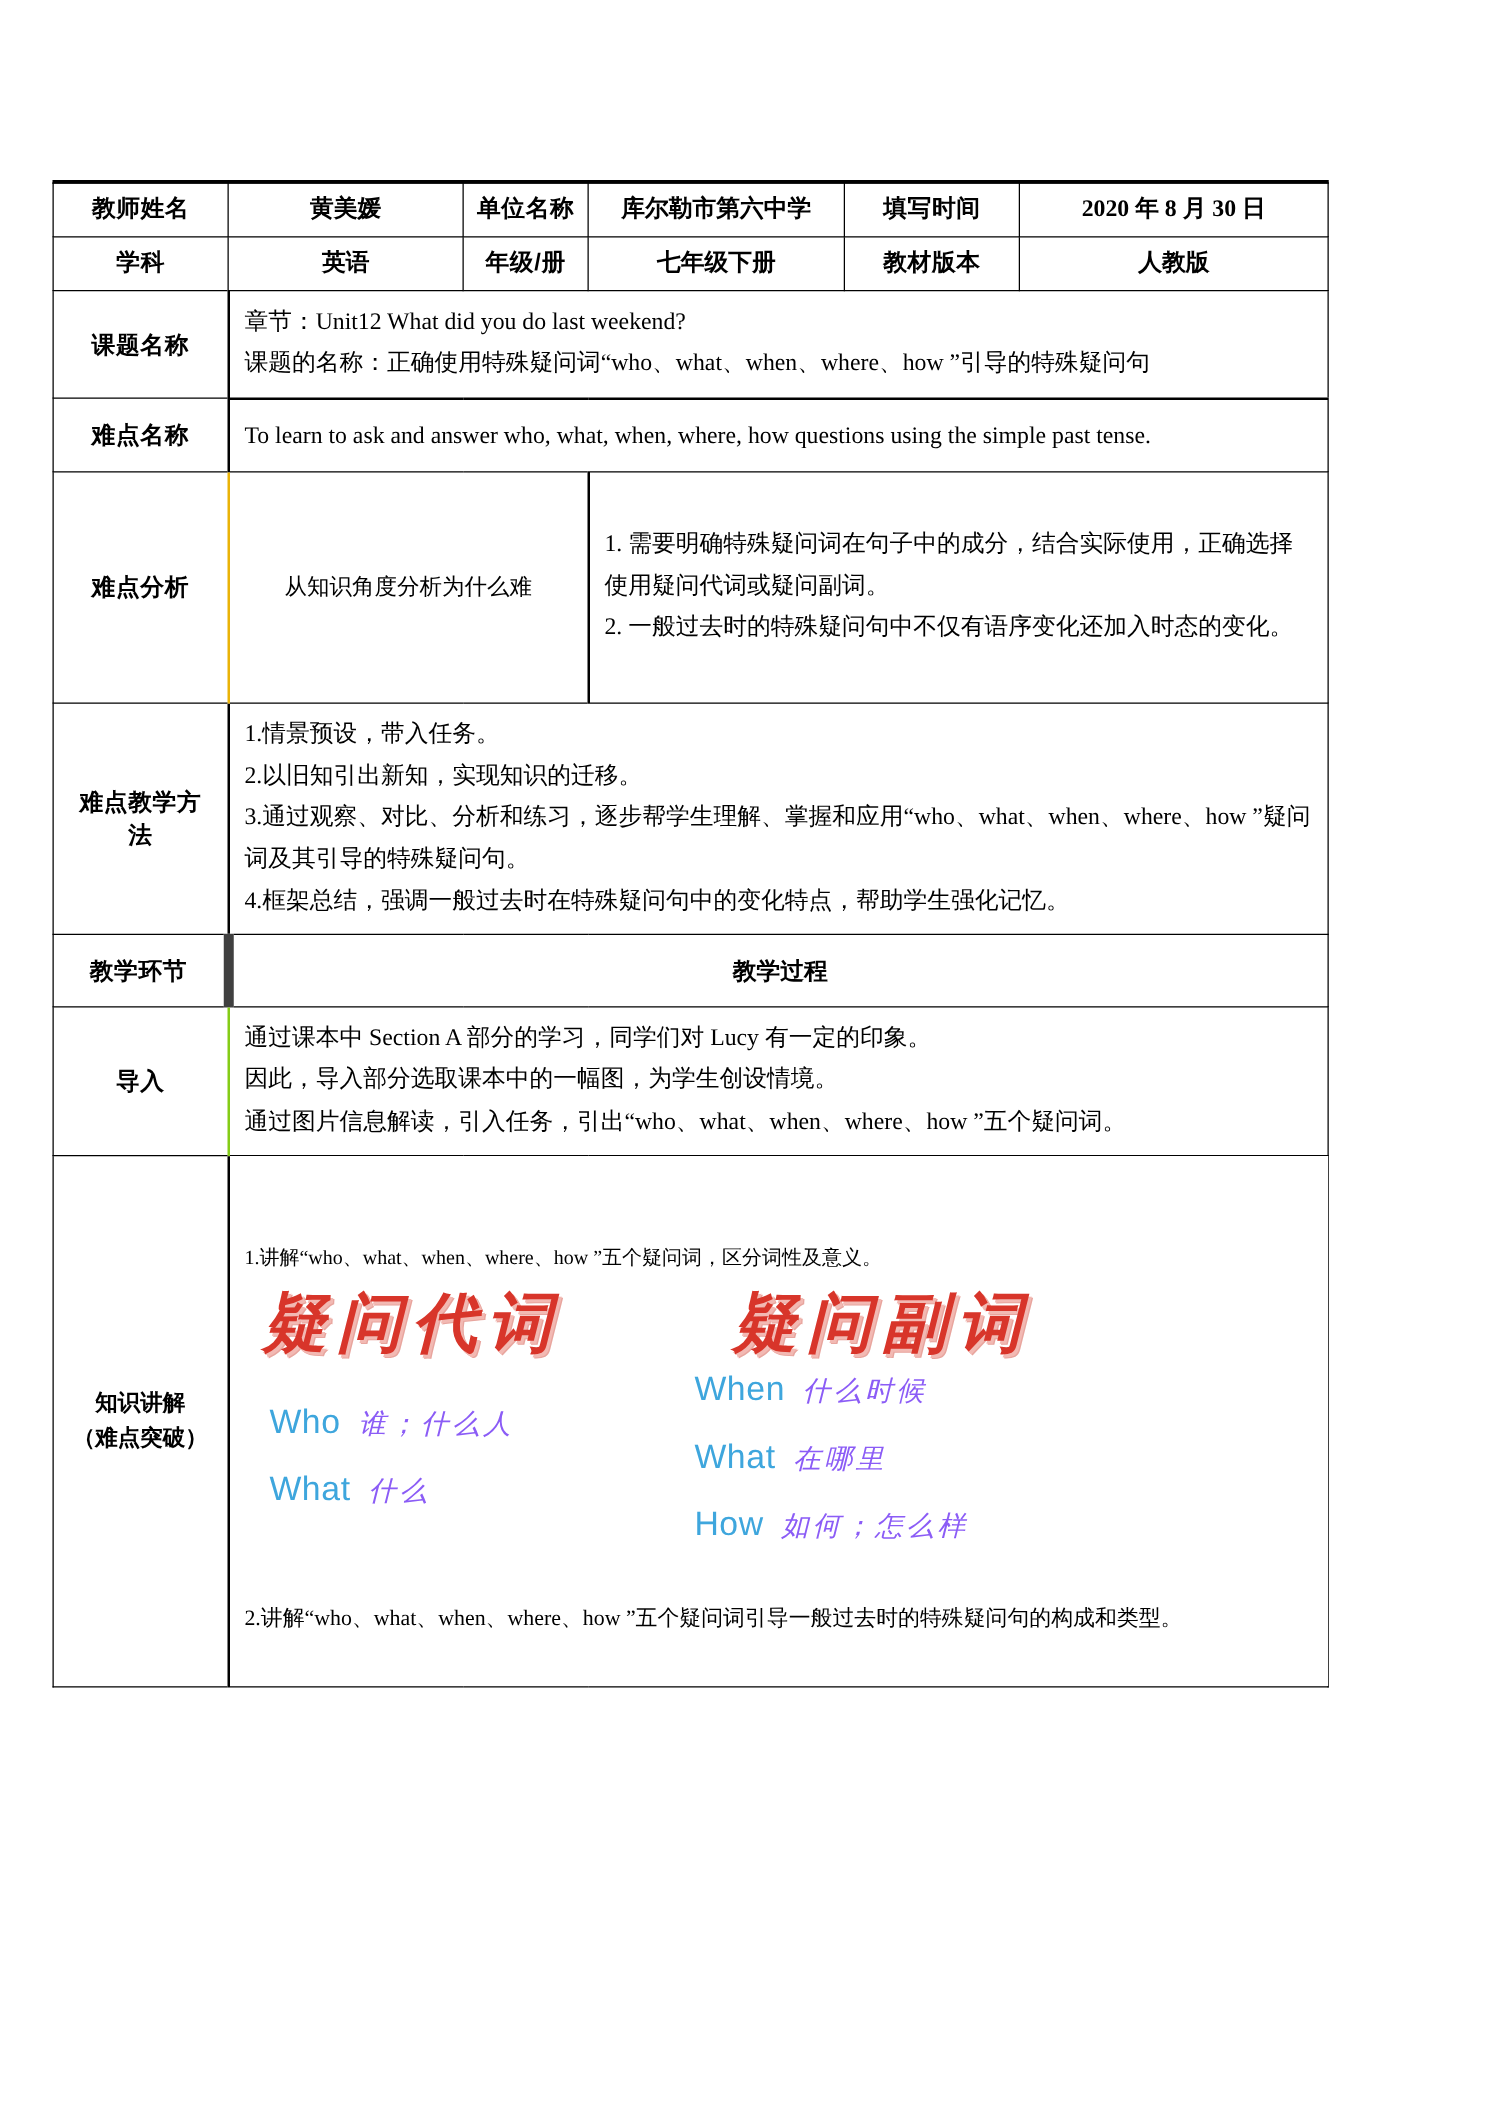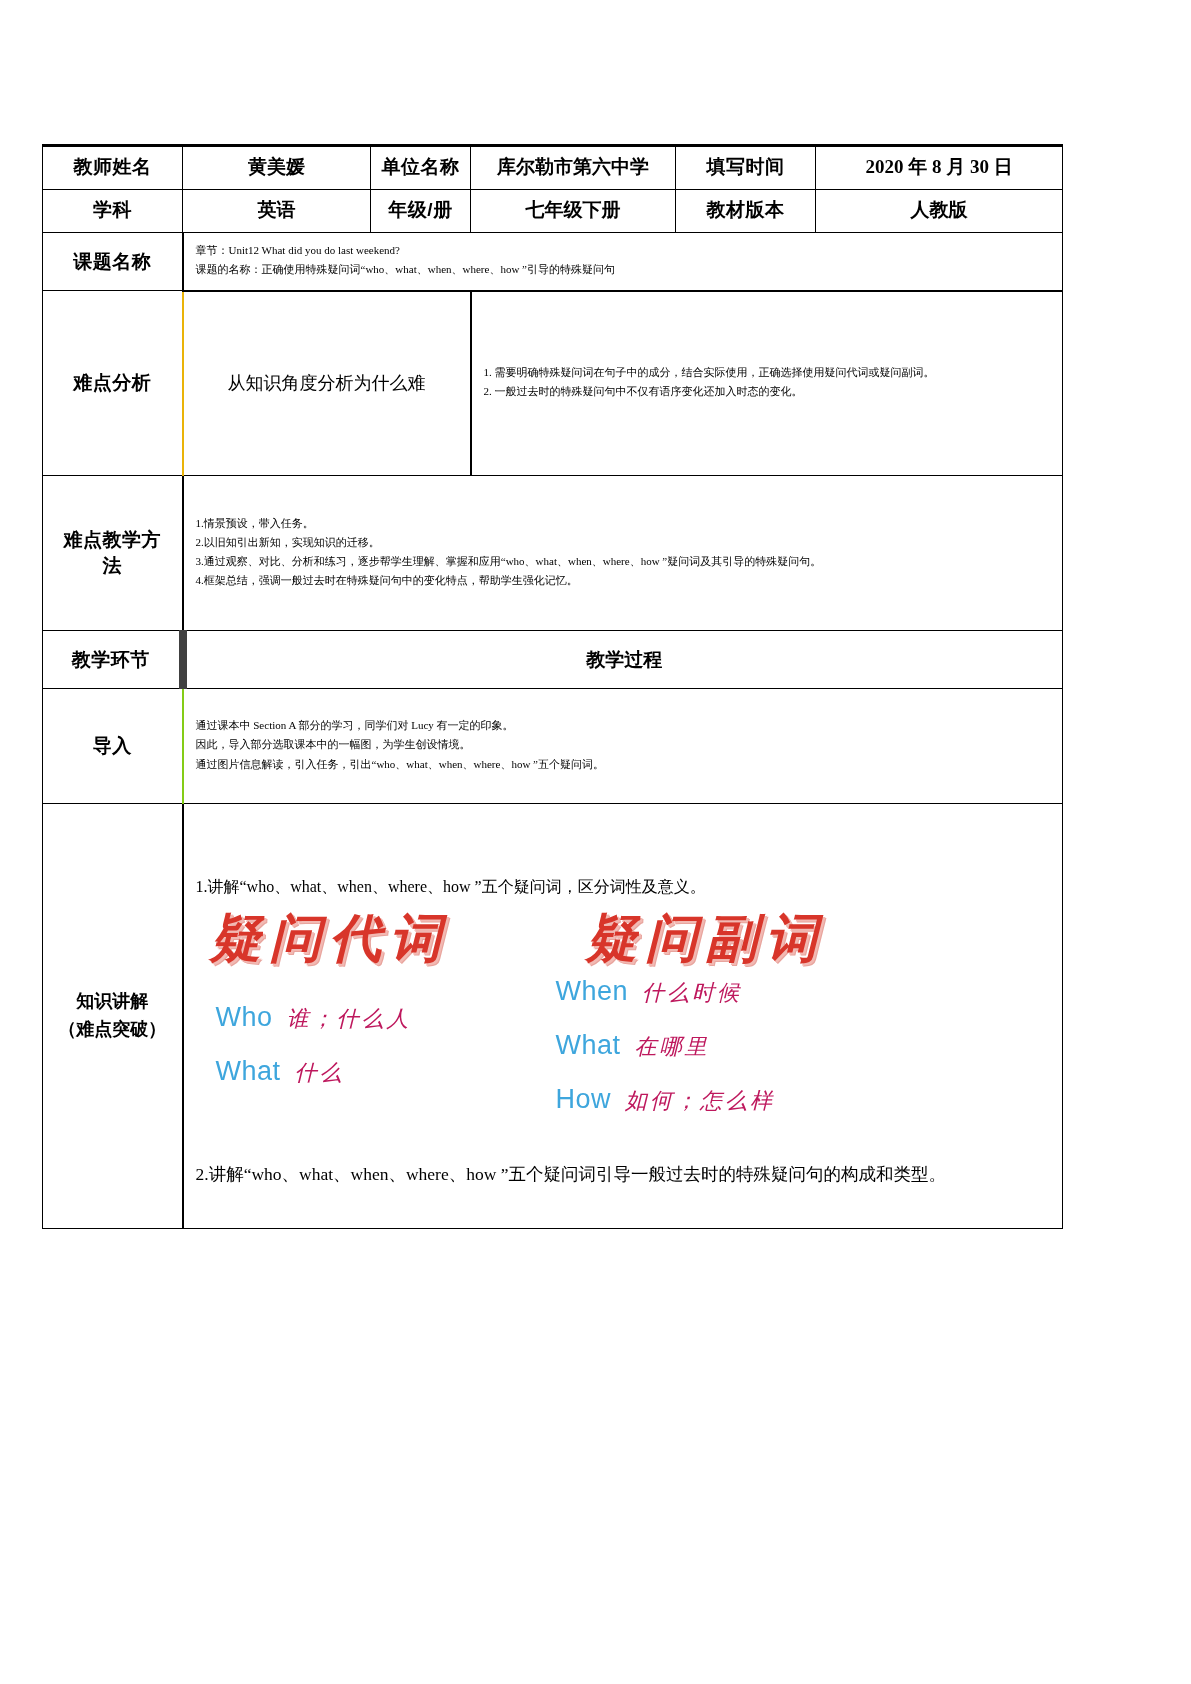--- a/index.html
+++ b/index.html
@@ -61,21 +61,21 @@
   }
   .val-center.serifnum {
     font-family: "Liberation Serif", serif;
     font-weight: bold;
   }
   .cellpad {
     padding: 7px 10px 9px 10px !important;
   }
   .body-text {
     font-family: "Liberation Serif", serif;
-    font-size: 11px;
+    font-size: 19px;
     line-height: 1.75;
     text-align: left;
     padding: 8px 12px 10px 12px !important;
     vertical-align: top;
   }
   .body-text.mid {
     vertical-align: middle;
   }
   .body-text p {
     margin: 0;
@@ -137,21 +137,21 @@
   }
   .qword .en {
     font-family: "Liberation Sans", sans-serif;
     font-size: 27px;
     color: #3ea6dd;
     letter-spacing: 0.5px;
   }
   .qword .cn {
     font-family: "Liberation Serif", serif;
     font-size: 22px;
-    color: #be185d;
+    color: #8b5cf6;
     letter-spacing: 3px;
     margin-left: 14px;
     font-style: italic;
   }
   .w-who   { left: 20px;  top: 98px; }
   .w-what  { left: 20px;  top: 152px; }
   .w-when  { left: 360px; top: 72px; }
   .w-where { left: 360px; top: 126px; }
   .w-how   { left: 360px; top: 180px; }
 
@@ -200,20 +200,24 @@
       </tr>
 
       <tr>
         <td class="label" style="border-right:2px solid #000;">课题名称</td>
         <td class="body-text" colspan="5" style="border-bottom:2px solid #000;">
           <p>章节：Unit12  What did you do last weekend?</p>
           <p>课题的名称：正确使用特殊疑问词“who、what、when、where、how ”引导的特殊疑问句</p>
         </td>
       </tr>
 
+      <tr>
+        <td class="label" style="border-right:2px solid #000;">难点名称</td>
+        <td class="body-text mid" colspan="5" style="padding-top:12px !important;padding-bottom:12px !important;">To learn to ask and answer who, what, when, where, how questions using the simple past tense.</td>
+      </tr>
 
       <tr style="height:185px;">
         <td class="label" style="border-right:2px solid #eab308;margin-left:20px;">难点分析</td>
         <td class="sub-label" colspan="2" style="border-right:2px solid #000;">从知识角度分析为什么难</td>
         <td class="body-text mid" colspan="3">
           <p>1. 需要明确特殊疑问词在句子中的成分，结合实际使用，正确选择使用疑问代词或疑问副词。</p>
           <p>2. 一般过去时的特殊疑问句中不仅有语序变化还加入时态的变化。</p>
         </td>
       </tr>
 

